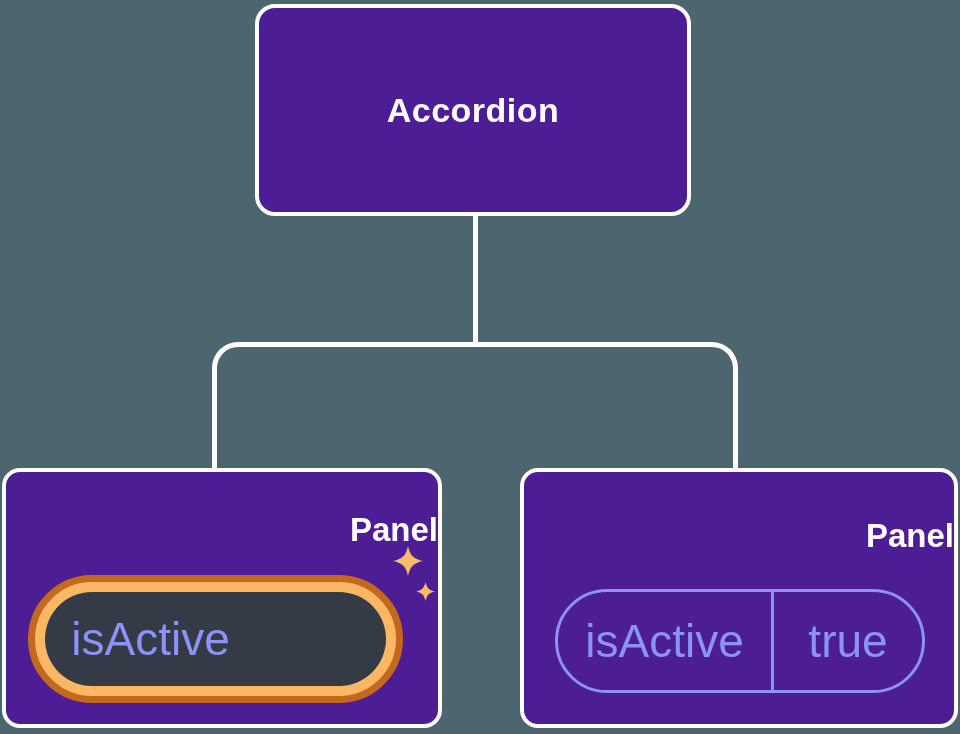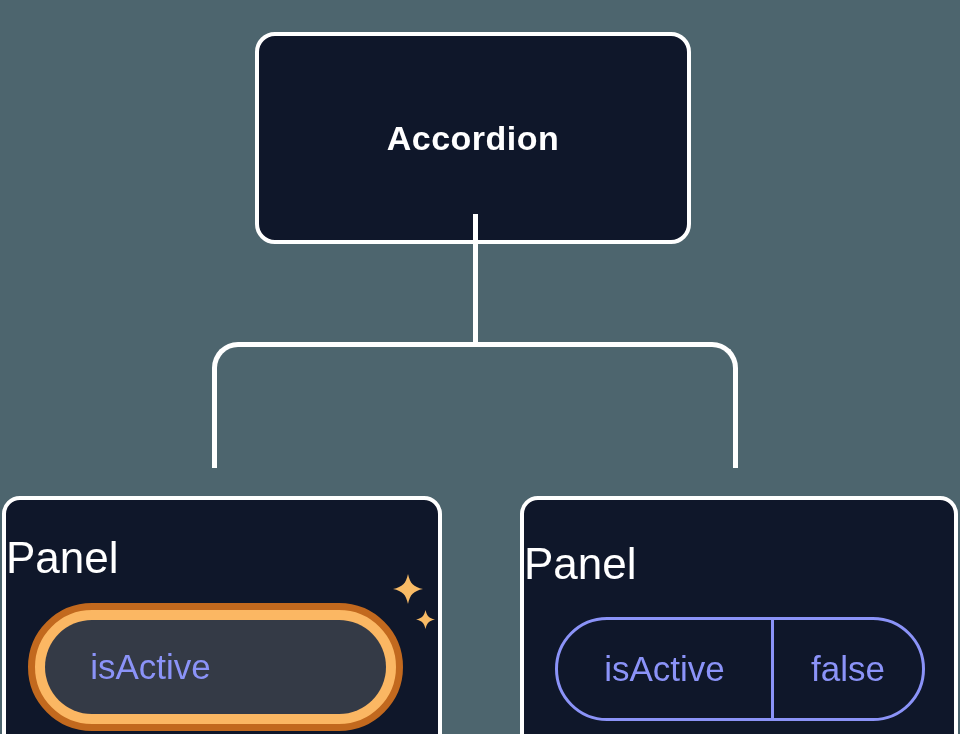--- a/index.html
+++ b/index.html
@@ -11,49 +11,48 @@
   .canvas {
     position: relative;
     width: 960px;
     height: 734px;
     background: #4D656E;
     overflow: hidden;
   }
   
   .node {
     position: absolute;
-    background: #0f172a;
+    background: #4c1d95;
     border: 4px solid #FFFFFF;
     border-radius: 18px;
     box-sizing: border-box;
-    margin-top: 28px;
   }
   .node-root {
     left: 255px; top: 4px;
     width: 436px; height: 212px;
     border-radius: 20px;
     display: flex;
     align-items: center;
     justify-content: center;
   }
   .root-label {
     color: #FFFFFF;
     font-size: 34px;
     font-weight: 600;
     letter-spacing: 0.5px;
   }
   .node-panel-left  { left: 2px;   top: 468px; width: 440px; height: 260px; }
   .node-panel-right { left: 520px; top: 468px; width: 438px; height: 260px; }
   .panel-title {
     position: absolute;
     left: 0; right: 0;
-    text-align: left;
+    text-align: right;
     color: #FFFFFF;
-    font-size: 44px;
-    font-weight: 400;
+    font-size: 33px;
+    font-weight: 700;
     line-height: 44px;
   }
   .node-panel-left  .panel-title { top: 36px; }
   .node-panel-right .panel-title { top: 42px; }
 
   
   .connector-stub {
     position: absolute;
     left: 473px; top: 214px;
     width: 5px; height: 130px;
@@ -99,21 +98,21 @@
     border-radius: 999px;
     display: flex;
     align-items: stretch;
     overflow: hidden;
   }
   .pill-cell {
     display: flex;
     align-items: center;
     justify-content: center;
     color: #8B93F8;
-    font-size: 35px;
+    font-size: 46px;
   }
   .pill .cell-key   { width: 211px; }
   .pill .cell-value { flex: 1; border-left: 2px solid #E89B4A; font-weight: 700; }
   .pill-plain .cell-key   { width: 213px; }
   .pill-plain .cell-value { flex: 1; border-left: 3px solid #8B93F8; }
 
   
   .sparkles {
     position: absolute;
     left: 384px; top: 72px;
@@ -145,17 +144,17 @@
       <path fill="#F8BB66" transform="translate(3,2) scale(0.30)" d="M50 0 C57 32 68 43 100 50 C68 57 57 68 50 100 C43 68 32 57 0 50 C32 43 43 32 50 0 Z"></path>
       <path fill="#F8BB66" transform="translate(26,38) scale(0.19)" d="M50 0 C57 32 68 43 100 50 C68 57 57 68 50 100 C43 68 32 57 0 50 C32 43 43 32 50 0 Z"></path>
     </svg>
   </div>
 
   <div class="node node-panel-right">
     <div class="panel-title">Panel</div>
 
     <div class="pill-plain">
       <div class="pill-cell cell-key">isActive</div>
-      <div class="pill-cell cell-value">false</div>
+      <div class="pill-cell cell-value">true</div>
     </div>
   </div>
 
 </div>
 
 </body></html>

